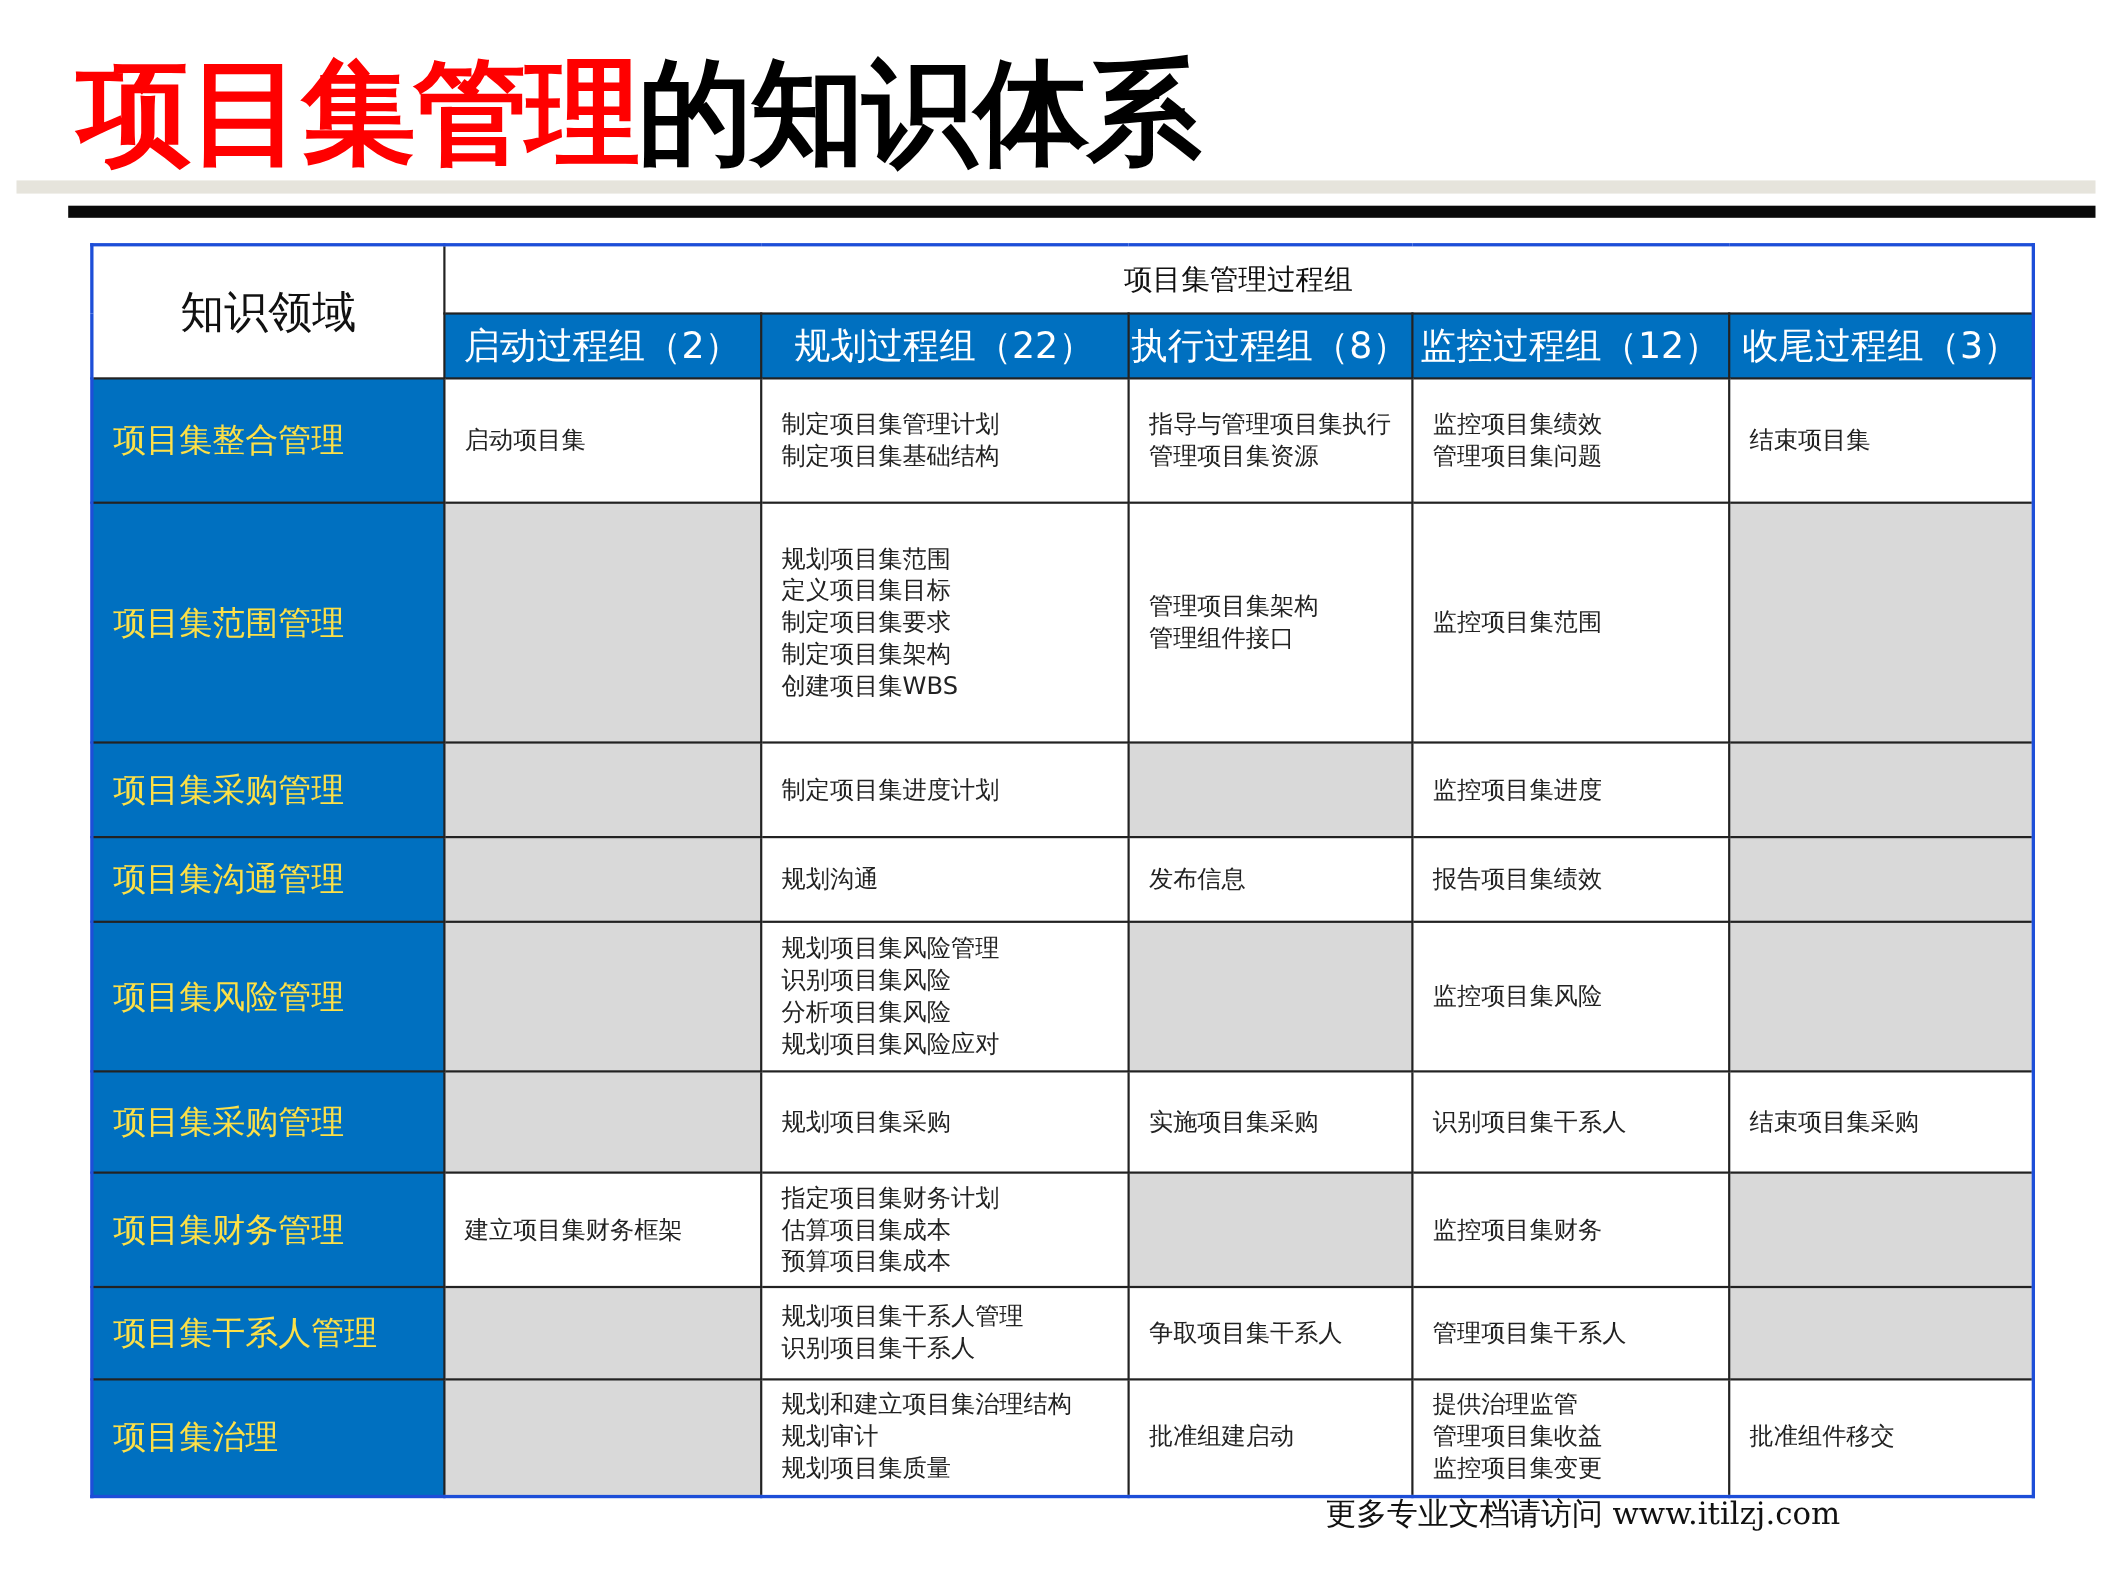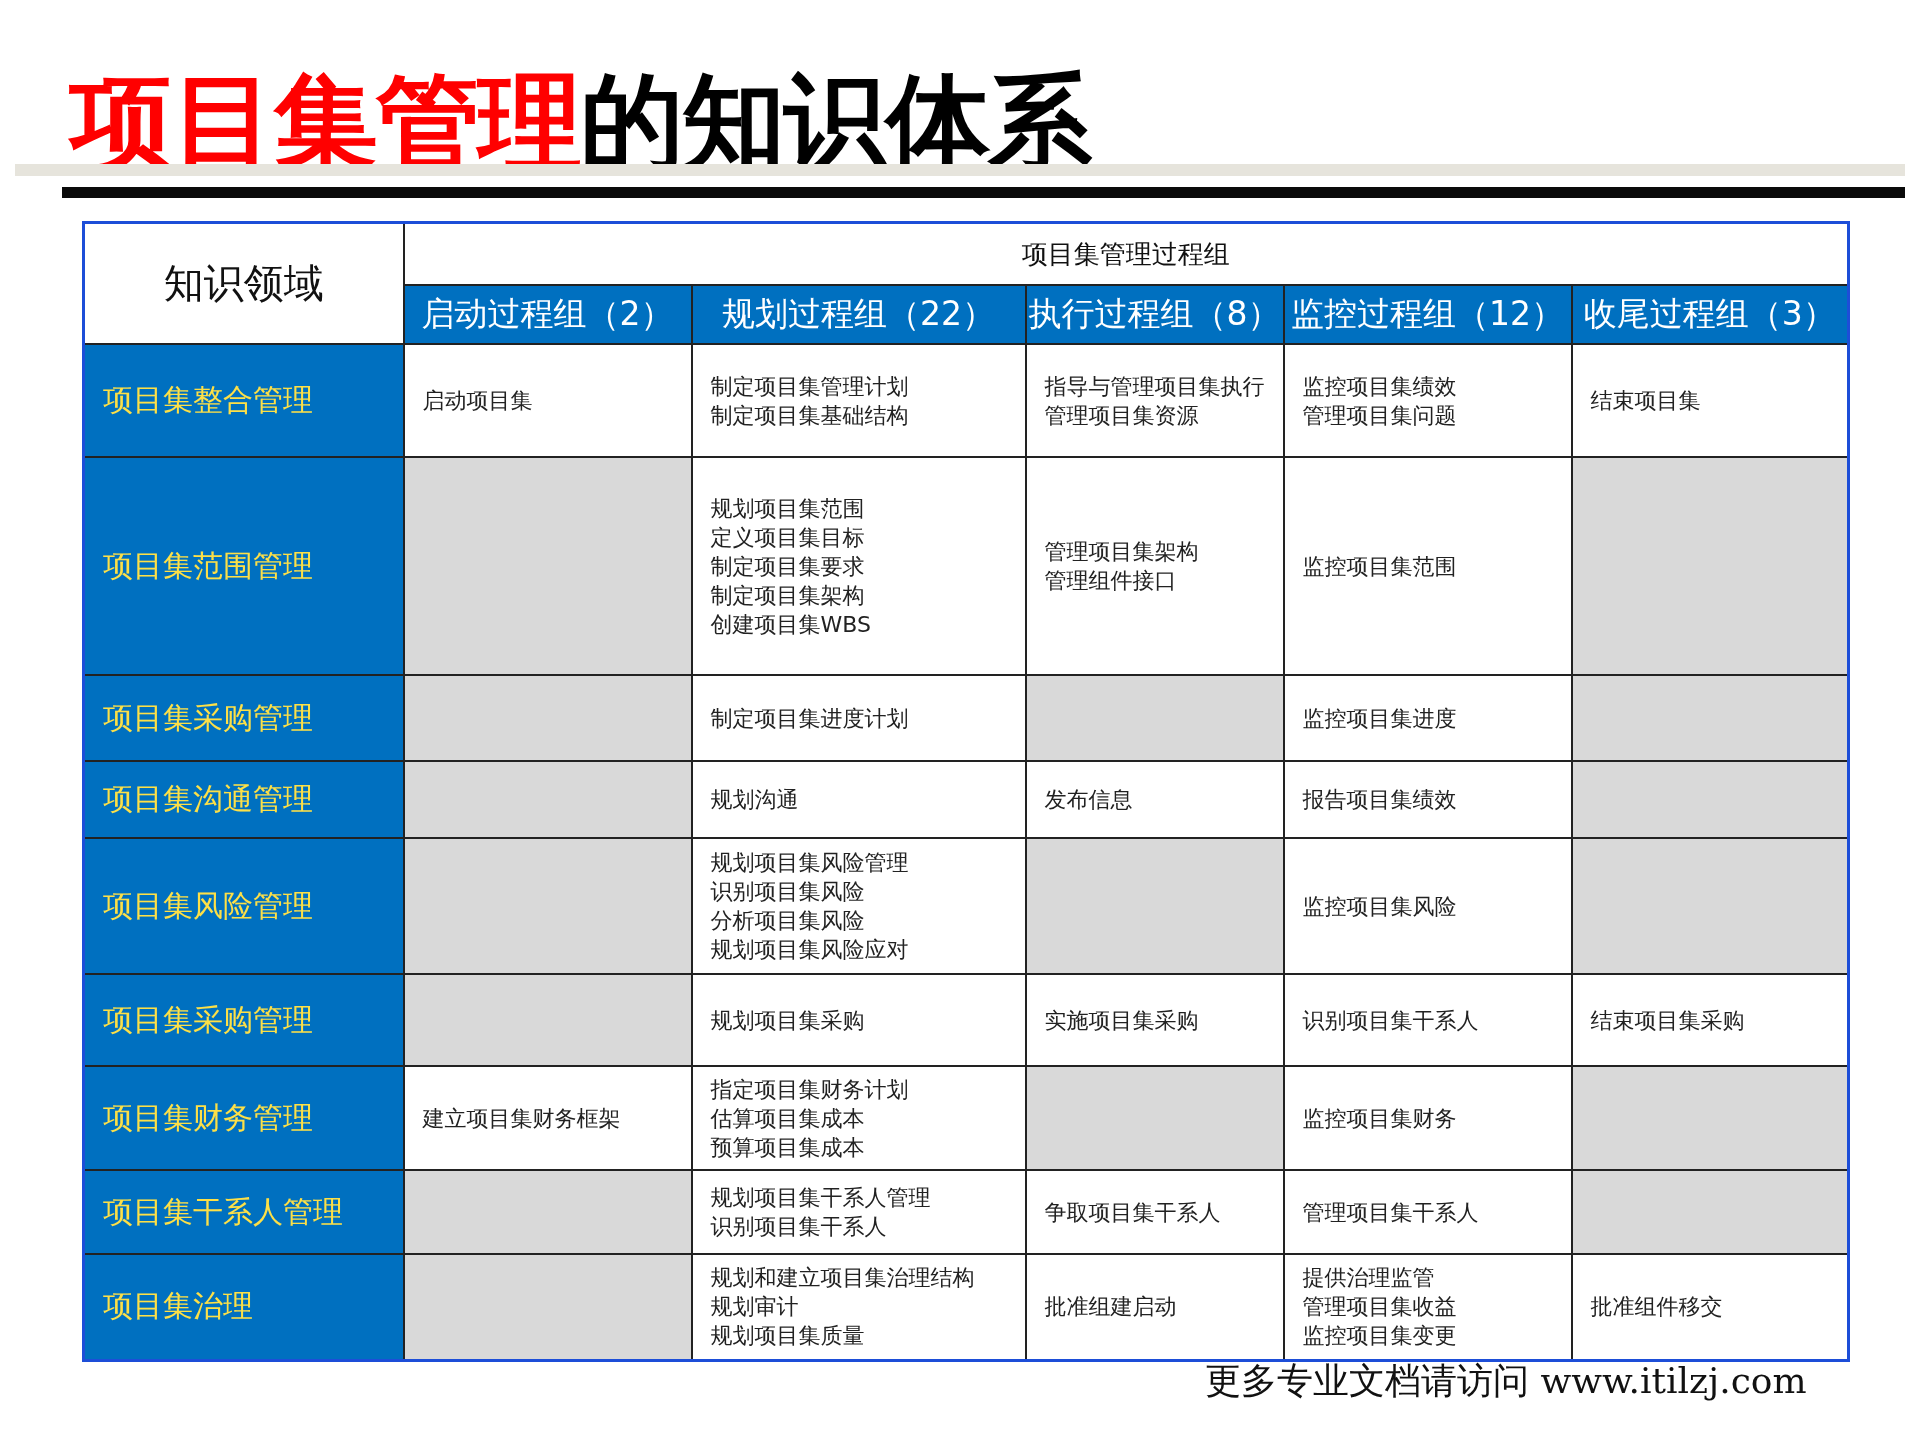--- a/index.html
+++ b/index.html
@@ -1,35 +1,35 @@
 <!DOCTYPE html>
 <html><head>
 <meta charset="utf-8">
 <style>
   html, body { margin:0; padding:0; background:#ffffff; }
   body { width:1919px; height:1439px; position:relative; overflow:hidden;
          font-family:"DejaVu Sans","Liberation Sans",sans-serif; color:#1a1a1a; }
   .title { position:absolute; left:70px; top:38px; font-size:104px; font-weight:bold;
            letter-spacing:-2px; line-height:130px; white-space:nowrap;
-           font-family:Liberation Serif, serif;margin-top:20px; }
+           font-family:Liberation Sans, sans-serif; }
   .title .red { color:#FF0000; }
   .title .black { color:#000000; }
   .strip { position:absolute; left:15px; top:164px; width:1890px; height:12px; background:#E6E4DC; }
   .bar { position:absolute; left:62px; top:187px; width:1843px; height:11px; background:#0a0a0a; }
   table.kb { position:absolute; left:82px; top:221px; width:1765px; border-collapse:collapse;
              border:3px solid #1d4ed8; table-layout:fixed; }
   table.kb td, table.kb th { border:2px solid #222; padding:0; vertical-align:middle; }
   .corner { background:#fff; text-align:center; font-size:40px; font-weight:normal; color:#111; }
   .group-title { background:#fff; text-align:center; font-size:26px; font-weight:normal; color:#111; height:60px; }
   .pg { background:#0070C0; color:#fff; font-size:33px; font-weight:normal; text-align:center; height:57px; white-space:nowrap; }
   .area { background:#0070C0; color:#fde047; font-size:30px; text-align:left; padding-left:18px !important; white-space:nowrap; }
   .cell { background:#fff; font-size:22px; line-height:29px; padding:0 18px !important; color:#222; }
   .cell.empty { background:#D9D9D9; }
   .cell .line { display:block; white-space:nowrap; }
-  .footer { position:absolute; left:1205px; top:1357px; font-size:36px;
+  .footer { position:absolute; left:1205px; top:1357px; font-size:28px;
             font-family:"DejaVu Serif","Liberation Serif",serif; color:#111; white-space:nowrap; }
 </style>
 </head>
 <body>
 
 <div class="title">
   <span class="red">项目集管理</span><span class="black">的知识体系</span>
 </div>
 <div class="strip"></div>
 <div class="bar"></div>

